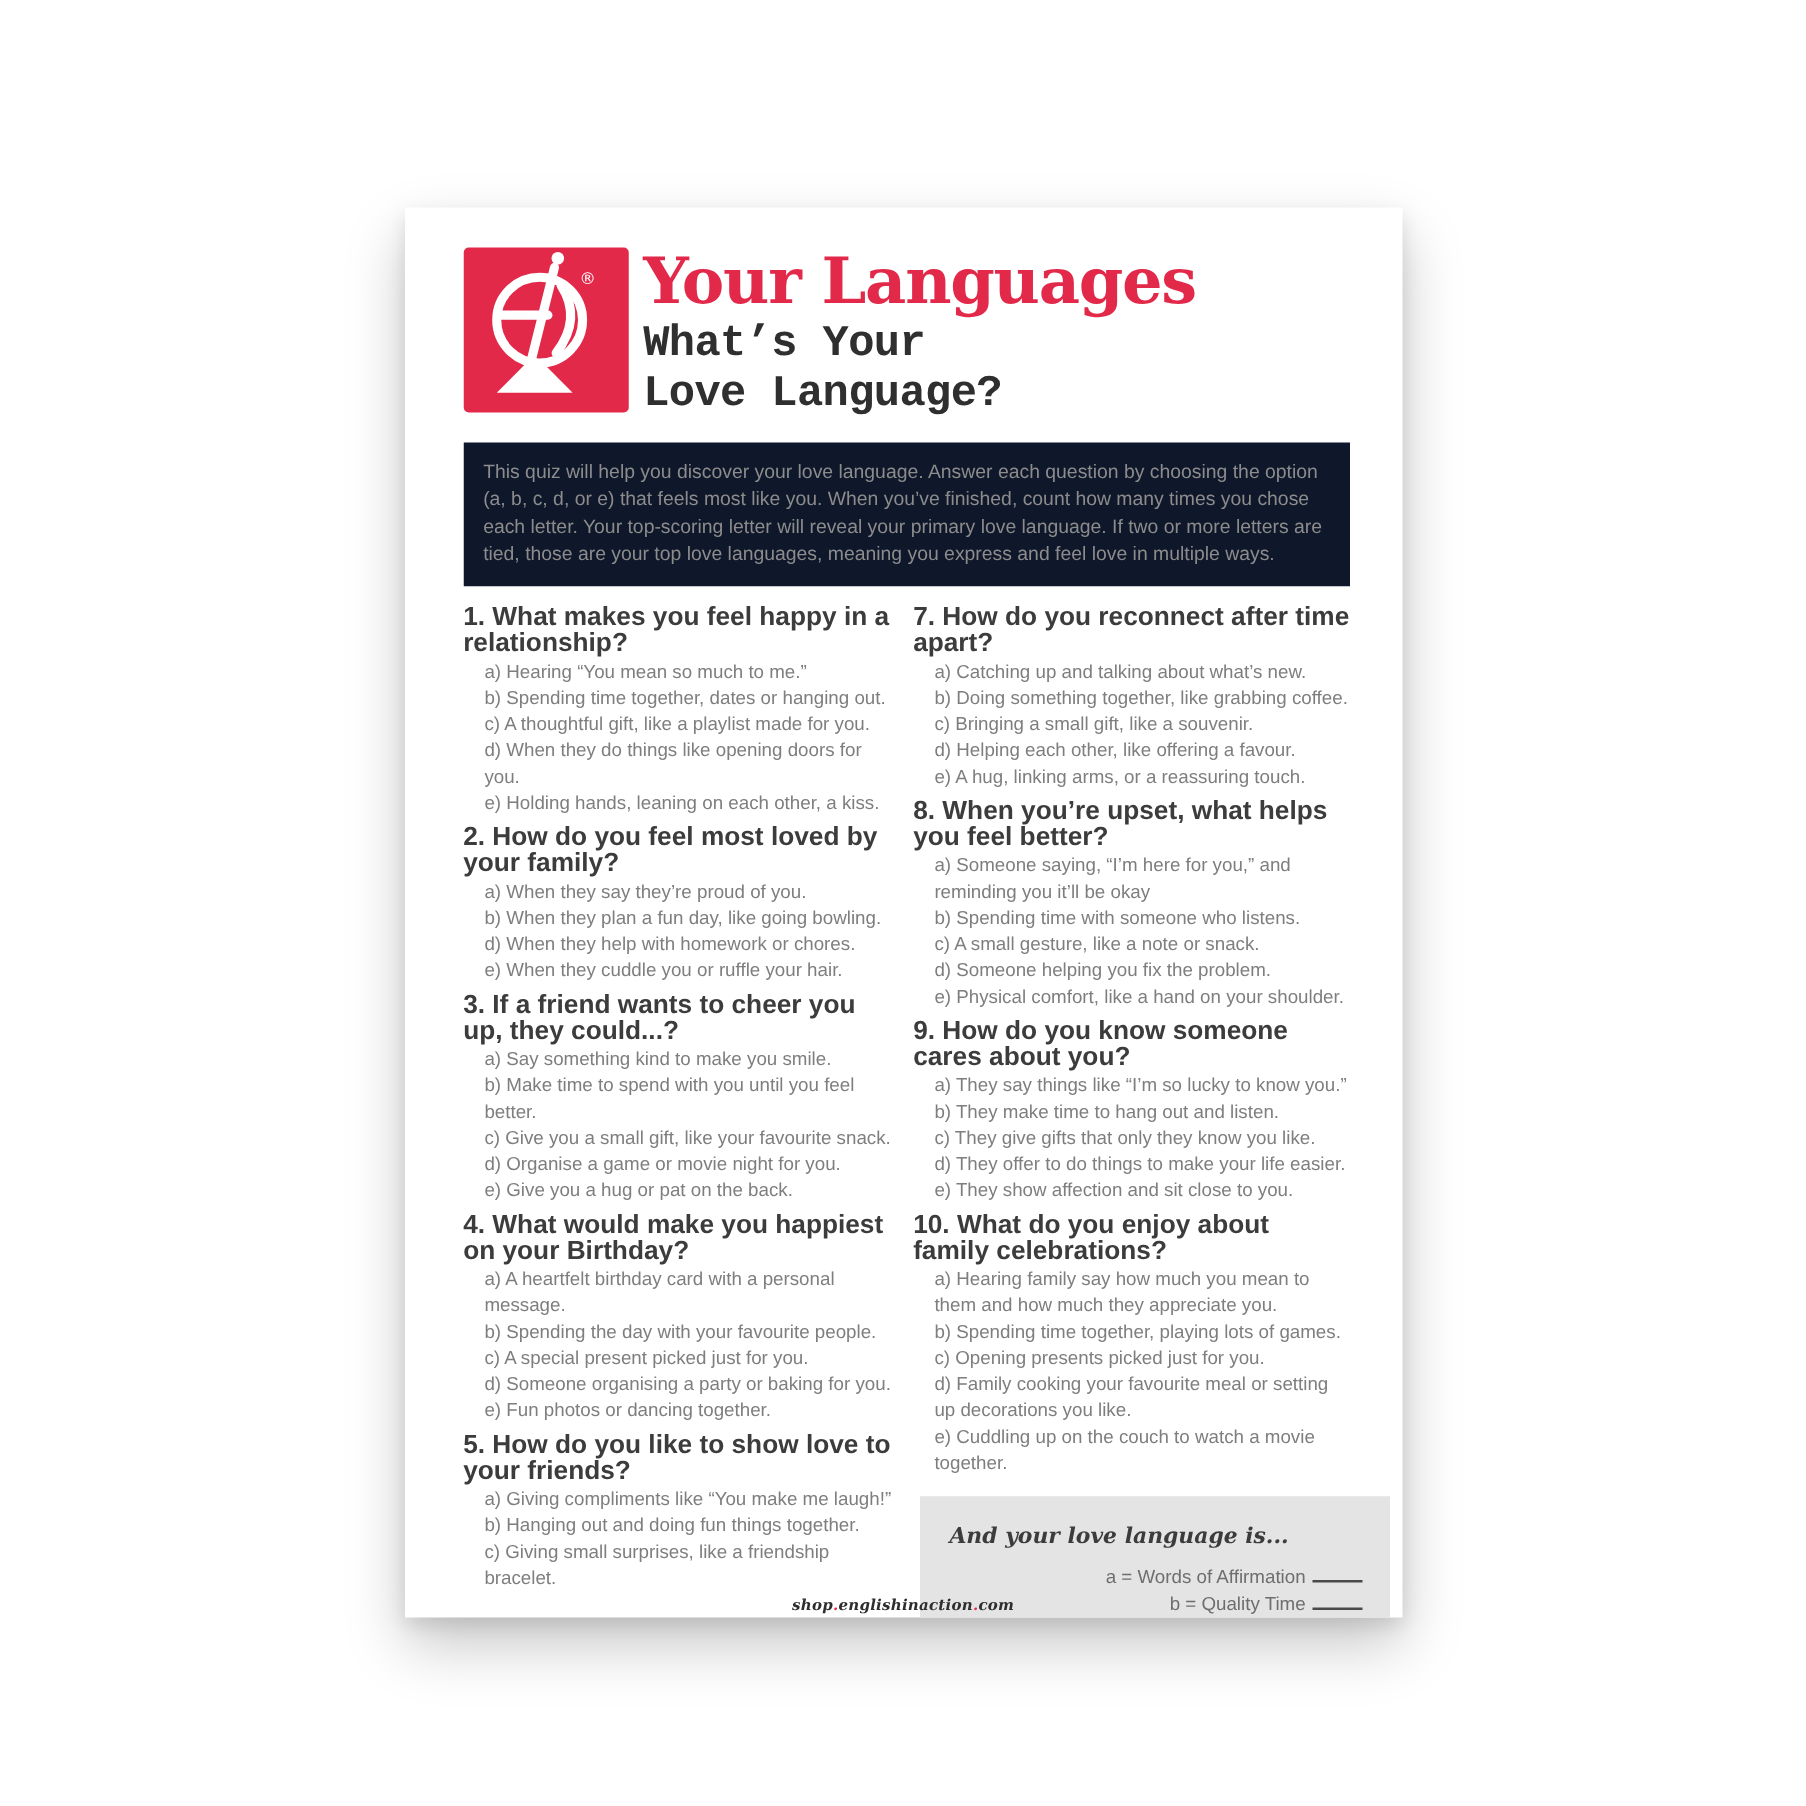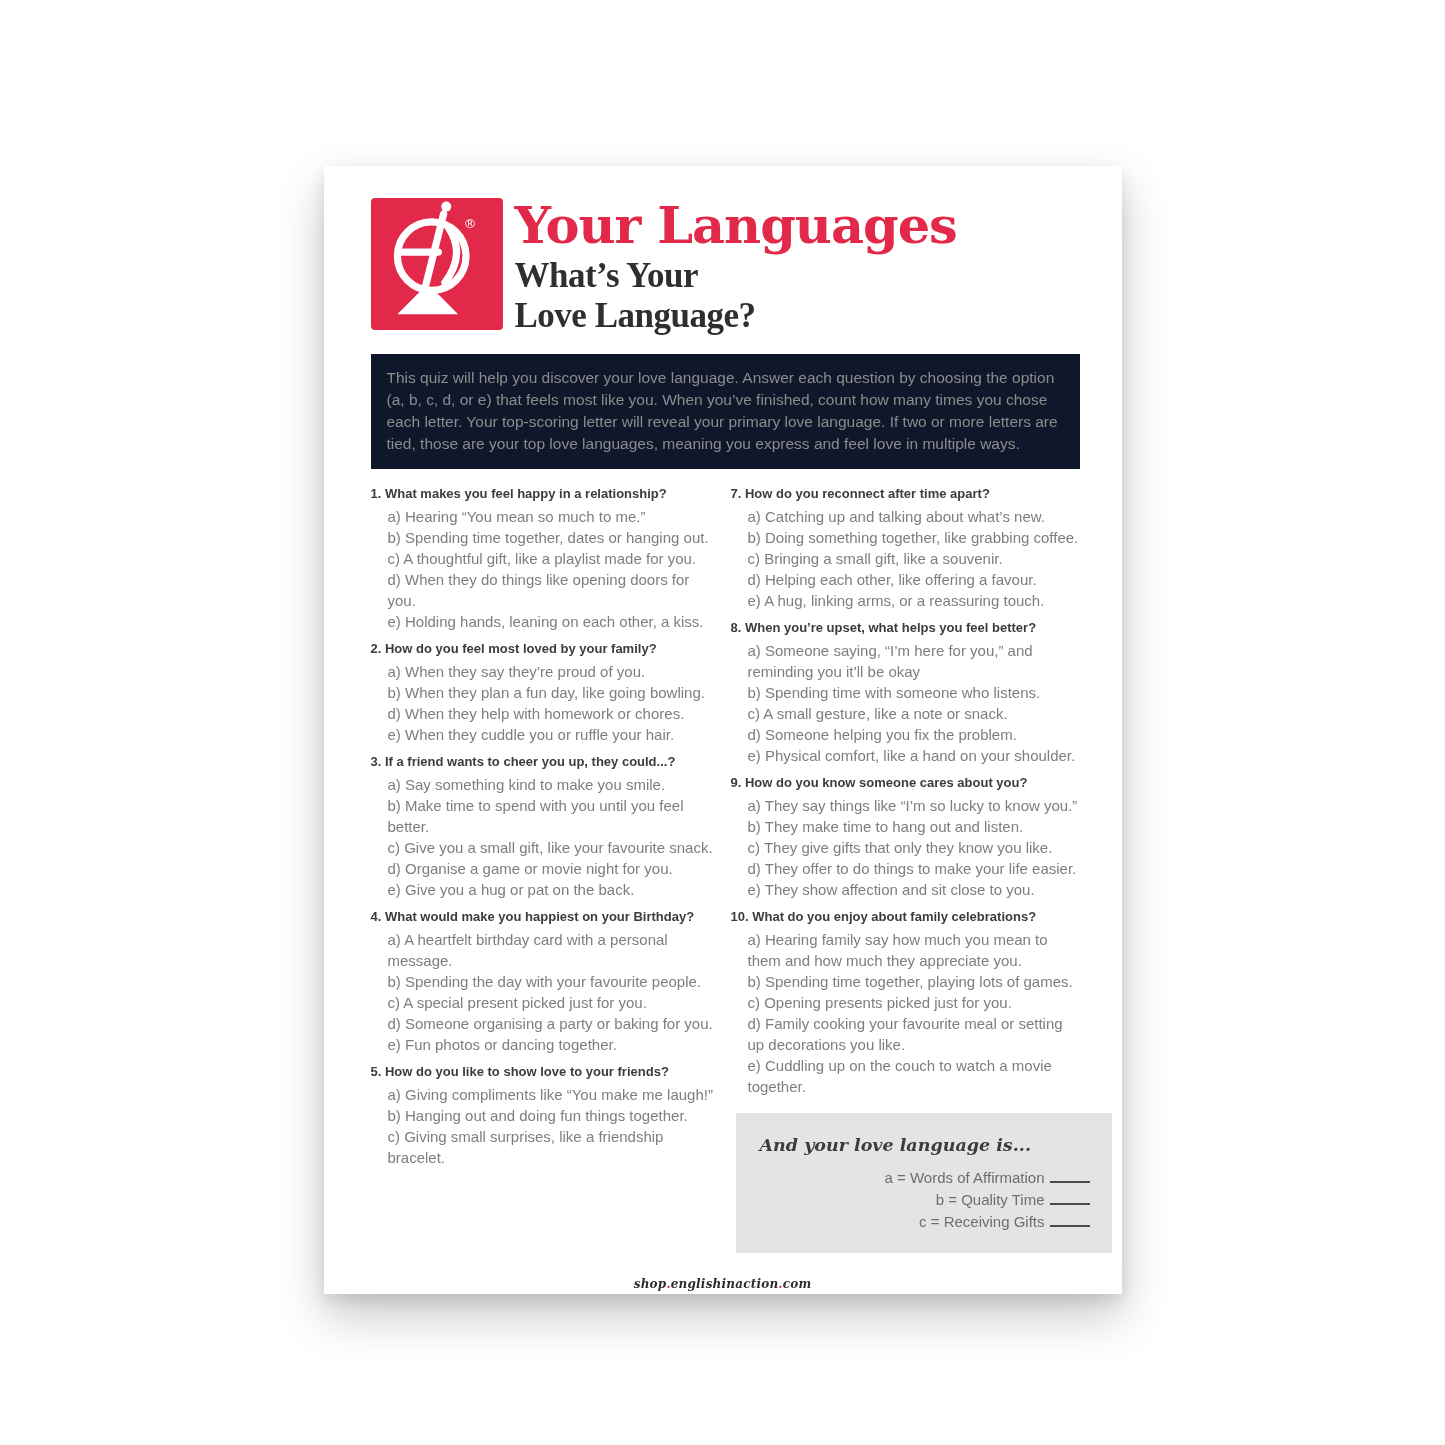--- a/index.html
+++ b/index.html
@@ -32,21 +32,21 @@
   .titles { margin-left:12px; padding-top:2px; }
   .main-title {
     font-family:"DejaVu Serif", serif;
     font-weight:bold;
     font-size:51px;
     line-height:1.0;
     letter-spacing:-1px;
     color:#E3294A;
   }
   .sub-title {
-    font-family:Liberation Serif, serif;
+    font-family:Liberation Mono, monospace;
     font-weight:bold;
     font-size:35px;
     line-height:1.14;
     letter-spacing:-0.5px;
     color:#2F2F2F;
     margin-top:5px;
   }
 
   
   .intro {
@@ -61,21 +61,21 @@
 
   
   .columns { display:flex; margin-top:14px; }
   .col-left  { width:345px; margin-right:15px; }
   .col-right { width:349px; }
 
   .question { margin-bottom:6px; }
   .q-title {
     color:#3D3C3C;
     font-weight:bold;
-    font-size:13px;
+    font-size:21px;
     line-height:21px;
     margin-bottom:2px;
   }
   .q-options { padding-left:17px; }
   .opt {
     color:#7E7E7E;
     font-size:15px;
     line-height:21px;
   }
 

